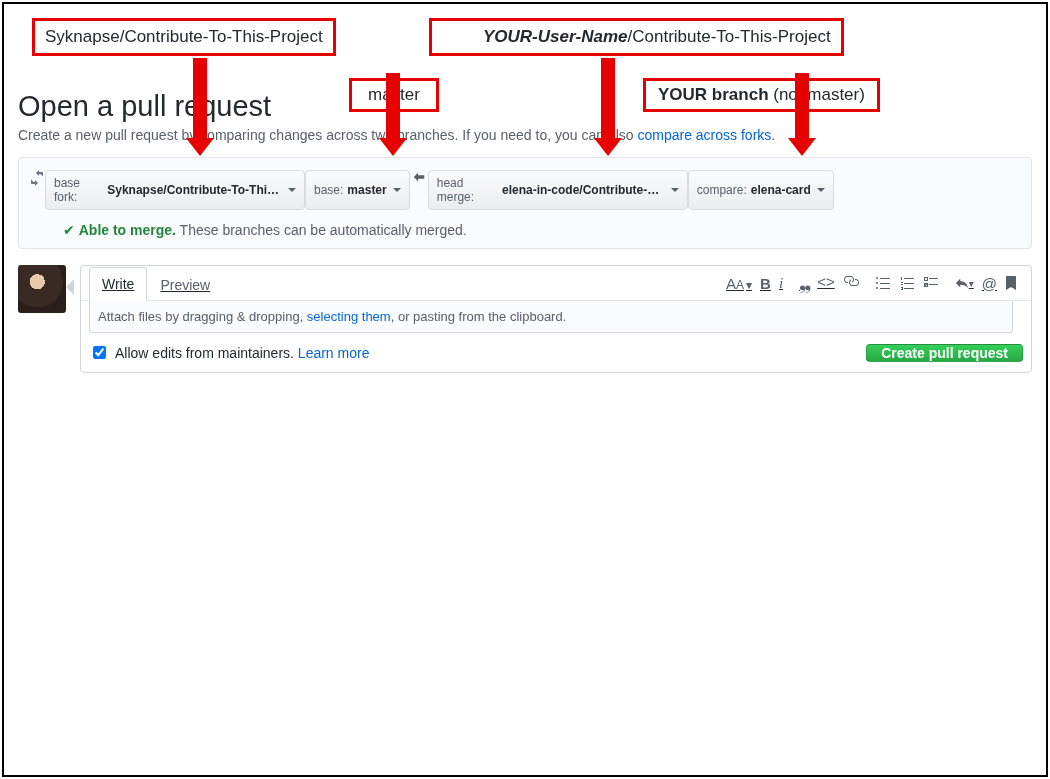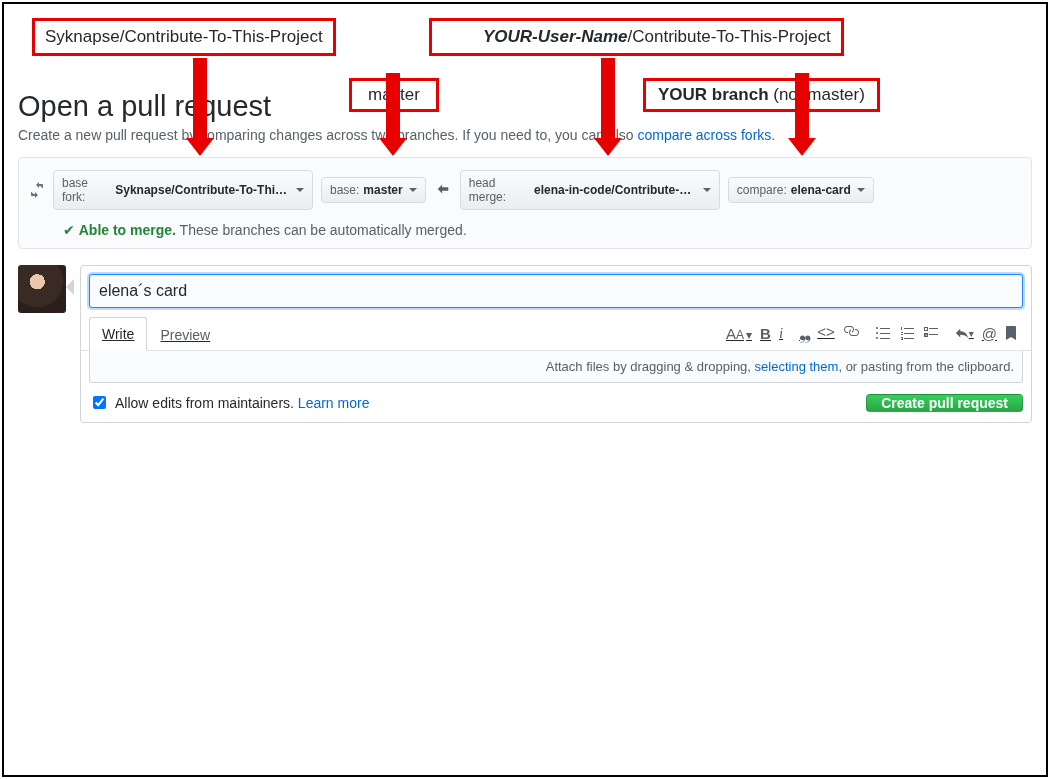--- a/index.html
+++ b/index.html
@@ -60,22 +60,20 @@
   .subtitle a { color: #0366d6; text-decoration: none; }
 
   .compare-strip {
     border: 1px solid #e1e4e8;
     border-radius: 4px;
     background: #fafbfc;
     padding: 12px 10px 10px 10px;
   }
   .compare-row {
     display: flex;
-    align-items: center;
-    gap: 8px;
     flex-wrap: wrap;
   }
   .compare-icon {
     width: 16px; height: 16px;
     display: inline-flex; align-items: center; justify-content: center;
     color: #6a737d;
   }
   .sel {
     display: inline-flex;
     align-items: center;
@@ -201,29 +199,28 @@
     border-radius: 3px 3px 0 0;
     padding: 8px;
     font-size: 14px;
     resize: vertical;
     color: #24292e;
     background: #fafbfc;
     outline: none;
     font-family: inherit;
   }
   .attach {
-    margin: 0 8px 10px 8px;
+    margin: 0 18px 10px 8px;
     border: 1px solid #d1d5da;
     border-top: none;
     border-radius: 0 0 3px 3px;
     padding: 8px;
     font-size: 13px;
     color: #586069;
     background: #fafbfc;
-    text-align: right;
   }
   .attach a { color: #0366d6; text-decoration: none; }
 
   .footer-row {
     display: flex;
     align-items: center;
     padding: 0 8px 10px 8px;
   }
   .allow-edits {
     display: flex;
@@ -327,21 +324,20 @@
     </div>
 
     <div class="mergeable">
       <span class="check">✔</span><span class="ok">Able to merge.</span><span> These branches can be automatically merged.</span>
     </div>
   </div>
 
   <div class="pr-area">
     <div class="avatar"></div>
     <div class="pr-box">
-      <input class="pr-title-input" type="text" value="elena´s card" style="">
       <div class="tabs-row">
         <div class="tab active">Write</div>
         <div class="tab">Preview</div>
         <div class="toolbar">
           <div class="tgroup">
             <span class="ticon" style="font-size:12px; display:flex; align-items:baseline;">
                 <span style="font-size:15px;">A</span>
                 <span>A</span>
                 <span style="margin-left:2px;">▾</span>
               </span>

